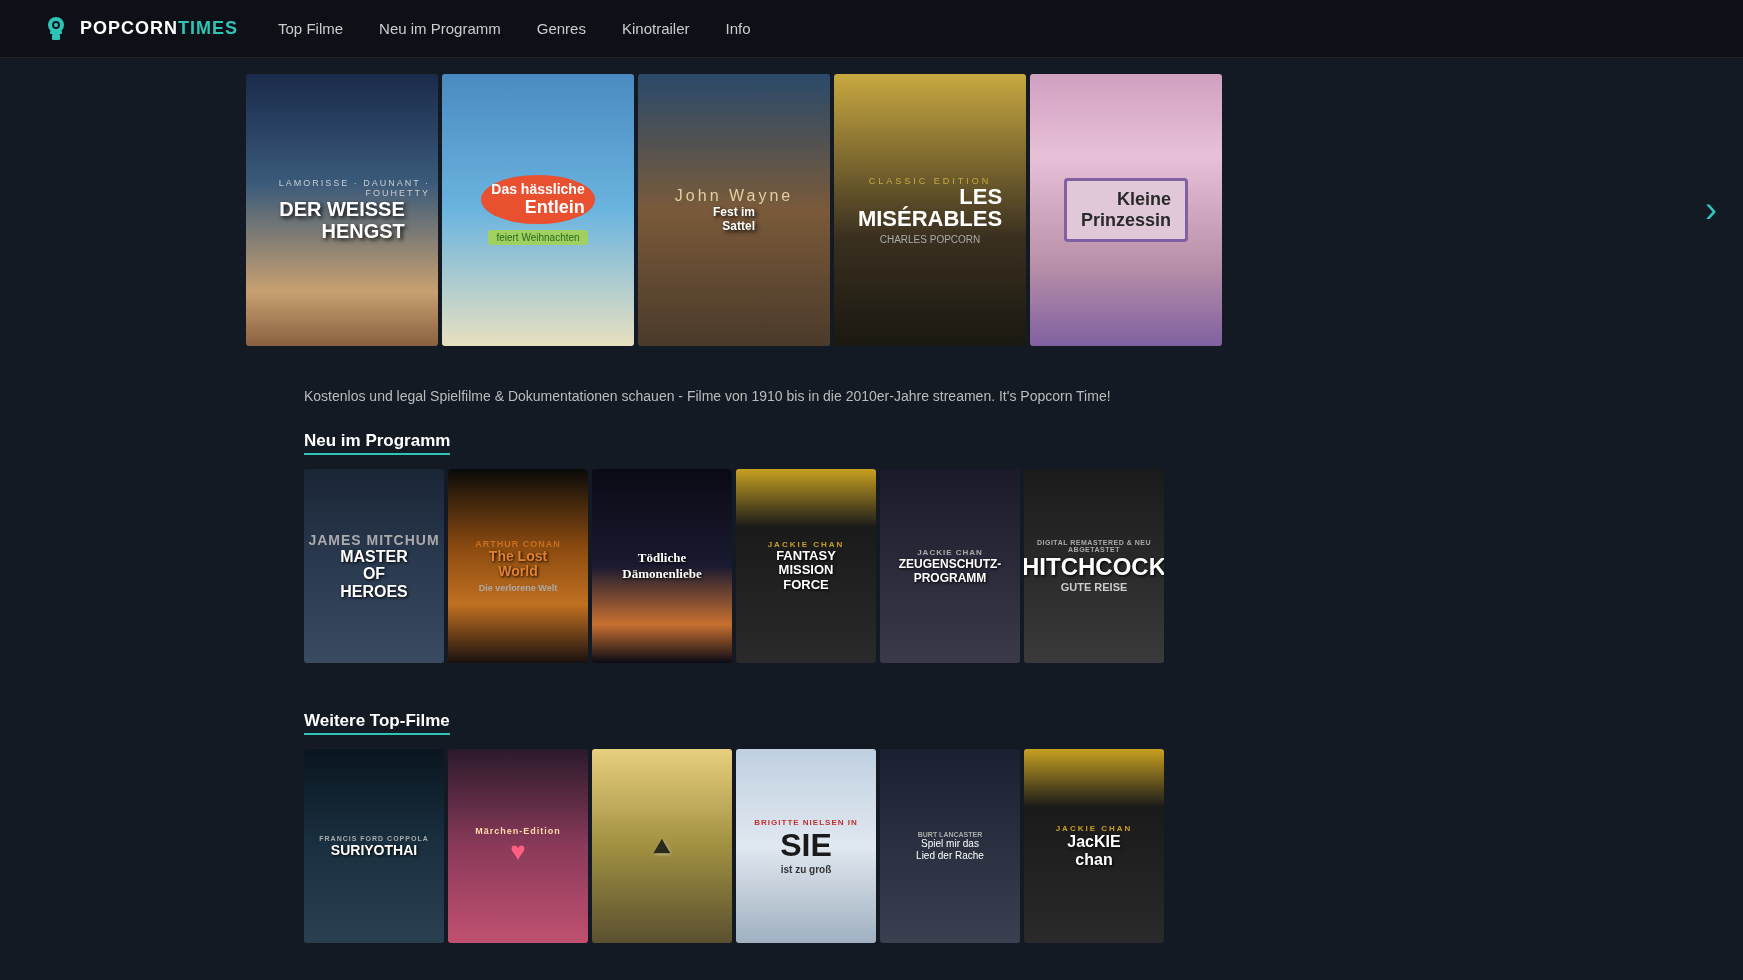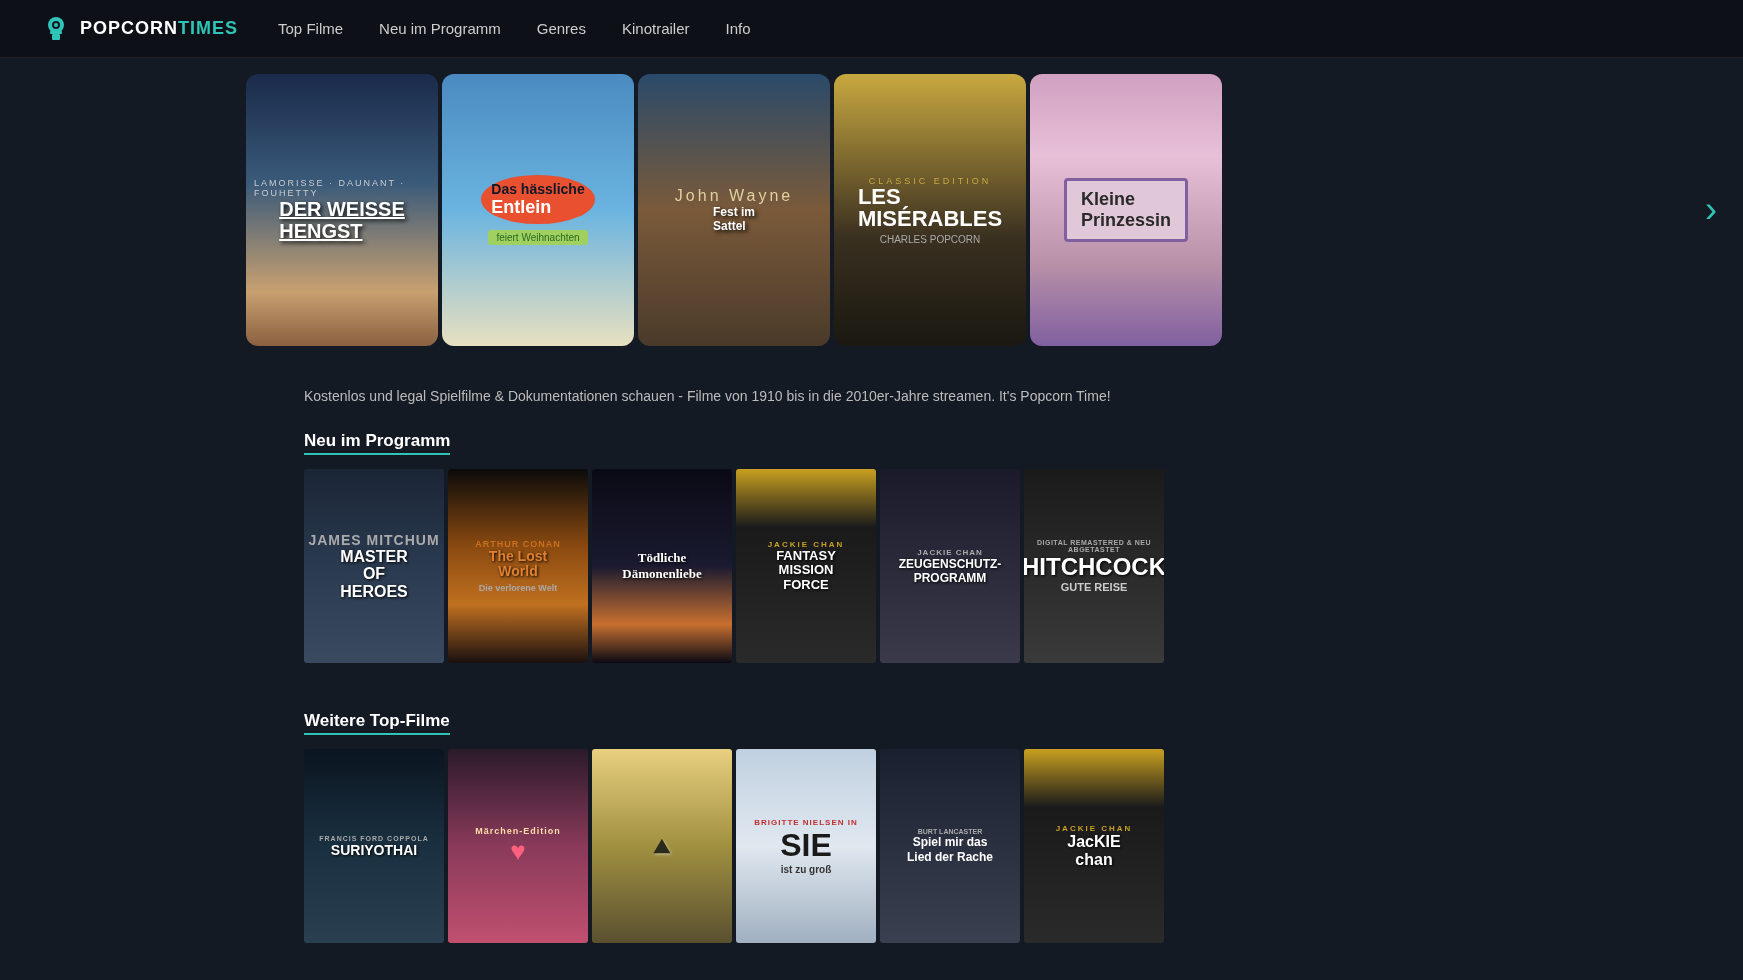--- a/index.html
+++ b/index.html
@@ -75,24 +75,23 @@
       overflow: hidden;
       border-radius: 3px;
     }
     .carousel-item .movie-poster {
       width: 100%;
       height: 100%;
       display: flex;
       align-items: center;
       justify-content: center;
       font-size: 13px;
-      text-align: left;
+      text-align: right;
       position: relative;
       overflow: hidden;
-      border-radius: 12px;
     }
 
     
     .poster-der-weisse { background: linear-gradient(180deg, #1a2a4a 0%, #3a5a7a 40%, #c8a070 80%, #8b6040 100%); }
     .poster-entlein { background: linear-gradient(180deg, #4a8ac0 0%, #6ab4e0 50%, #e8e0c0 100%); }
     .poster-john-wayne { background: linear-gradient(180deg, #2a4a6a 0%, #7a5a3a 50%, #4a3a2a 100%); }
     .poster-miserables { background: linear-gradient(180deg, #c8a840 0%, #3a3020 60%, #1a1810 100%); }
     .poster-kleine { background: linear-gradient(180deg, #d0a0c0 0%, #e8c0d8 30%, #b890a8 70%, #8060a0 100%); }
 
     .carousel-arrow {
@@ -228,30 +227,30 @@
   </ul>
 </nav>
 
 <div class="hero-carousel">
   <div class="carousel-track">
 
     <div class="carousel-item">
       <div class="movie-poster poster-der-weisse">
         <div class="hero-poster-inner">
           <div class="poster-label" style="font-size:9px;color:#ccc;letter-spacing:2px;">LAMORISSE · DAUNANT · FOUHETTY</div>
-          <div class="hero-title-text" style="color:#fff;text-decoration:underline;">DER WEISSE<br>HENGST</div>
+          <div class="hero-title-text" style="color:#fff;">DER WEISSE<br>HENGST</div>
         </div>
       </div>
     </div>
 
     <div class="carousel-item">
       <div class="movie-poster poster-entlein">
         <div class="hero-poster-inner">
           <div style="background:#e85030;border-radius:50%;padding:6px 10px;margin-bottom:6px;">
-            <div style="font-size:14px;font-weight:bold;color:#0f172a;">Das hässliche</div>
+            <div style="font-size:14px;font-weight:bold;color:#ffffff;">Das hässliche</div>
             <div style="font-size:18px;font-weight:900;color:#fff;">Entlein</div>
           </div>
           <div style="font-size:10px;color:#2a6a20;background:#a0d060;padding:2px 8px;border-radius:3px;">feiert Weihnachten</div>
         </div>
       </div>
     </div>
 
     <div class="carousel-item">
       <div class="movie-poster poster-john-wayne">
         <div class="hero-poster-inner">
@@ -367,21 +366,21 @@
       <div class="movie-poster-inner">
         <div style="font-size:8px;color:#c03030;text-transform:uppercase;letter-spacing:1px;">BRIGITTE NIELSEN in</div>
         <div style="font-size:32px;font-weight:700;color:#1a1a1a;">SIE</div>
         <div style="font-size:10px;color:#333;">ist zu groß</div>
       </div>
     </div>
 
     <div class="movie-thumb p-spiel">
       <div class="movie-poster-inner">
         <div style="font-size:7px;color:#aaa;">BURT LANCASTER</div>
-        <div style="font-size:12px;font-weight:700;color:#fff;line-height:1.2;">Spiel mir das<br>Lied der Rache</div>
+        <div style="font-size:10px;font-weight:400;color:#fff;line-height:1.2;">Spiel mir das<br>Lied der Rache</div>
       </div>
     </div>
 
     <div class="movie-thumb p-jackie">
       <div class="movie-poster-inner">
         <div style="font-size:8px;color:#c8a020;letter-spacing:2px;text-transform:uppercase;">JACKIE CHAN</div>
         <div style="font-size:16px;font-weight:900;color:#fff;text-shadow:1px 1px 3px #000;">JacKIE<br>chan</div>
       </div>
     </div>
 

